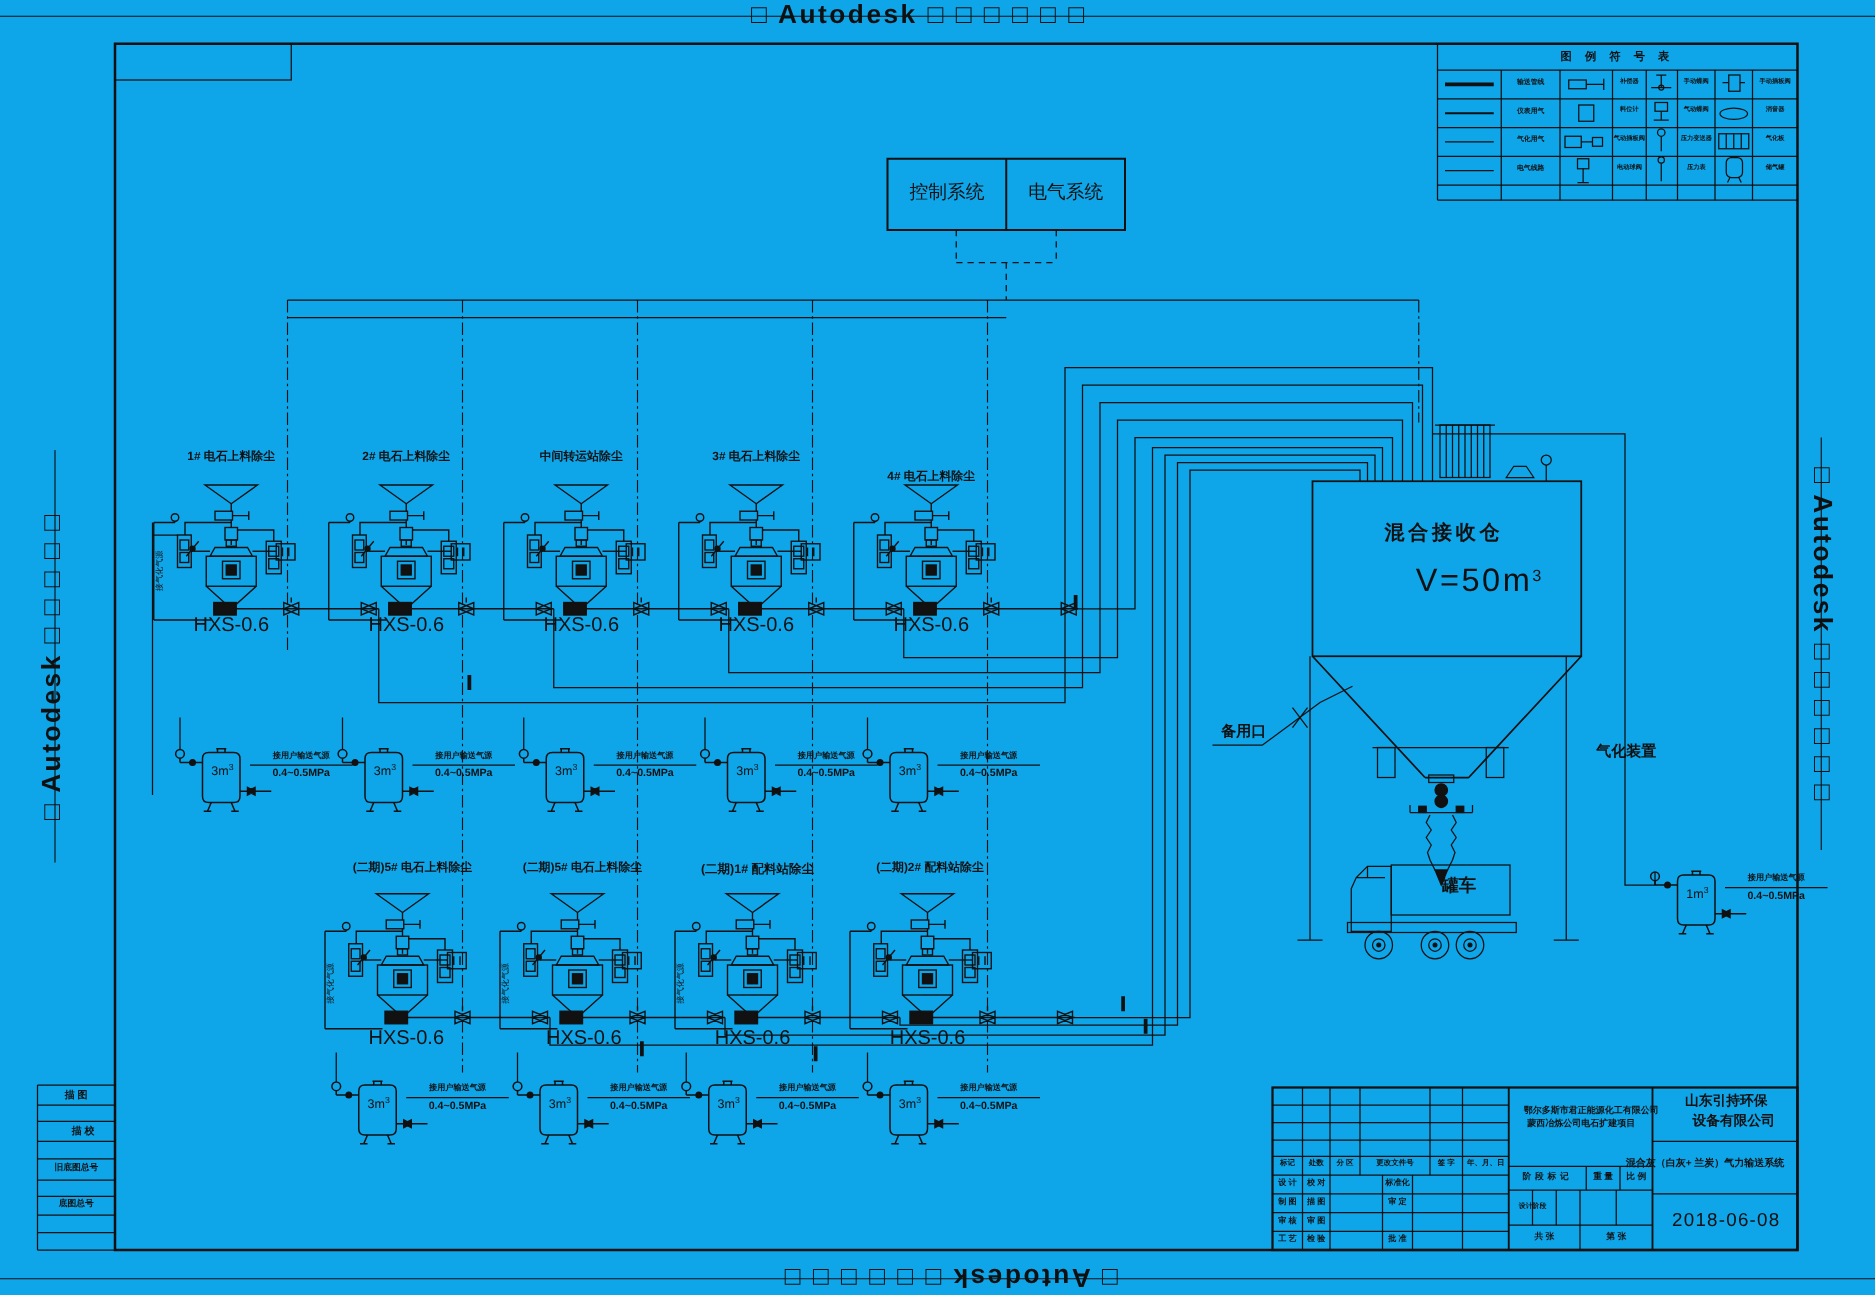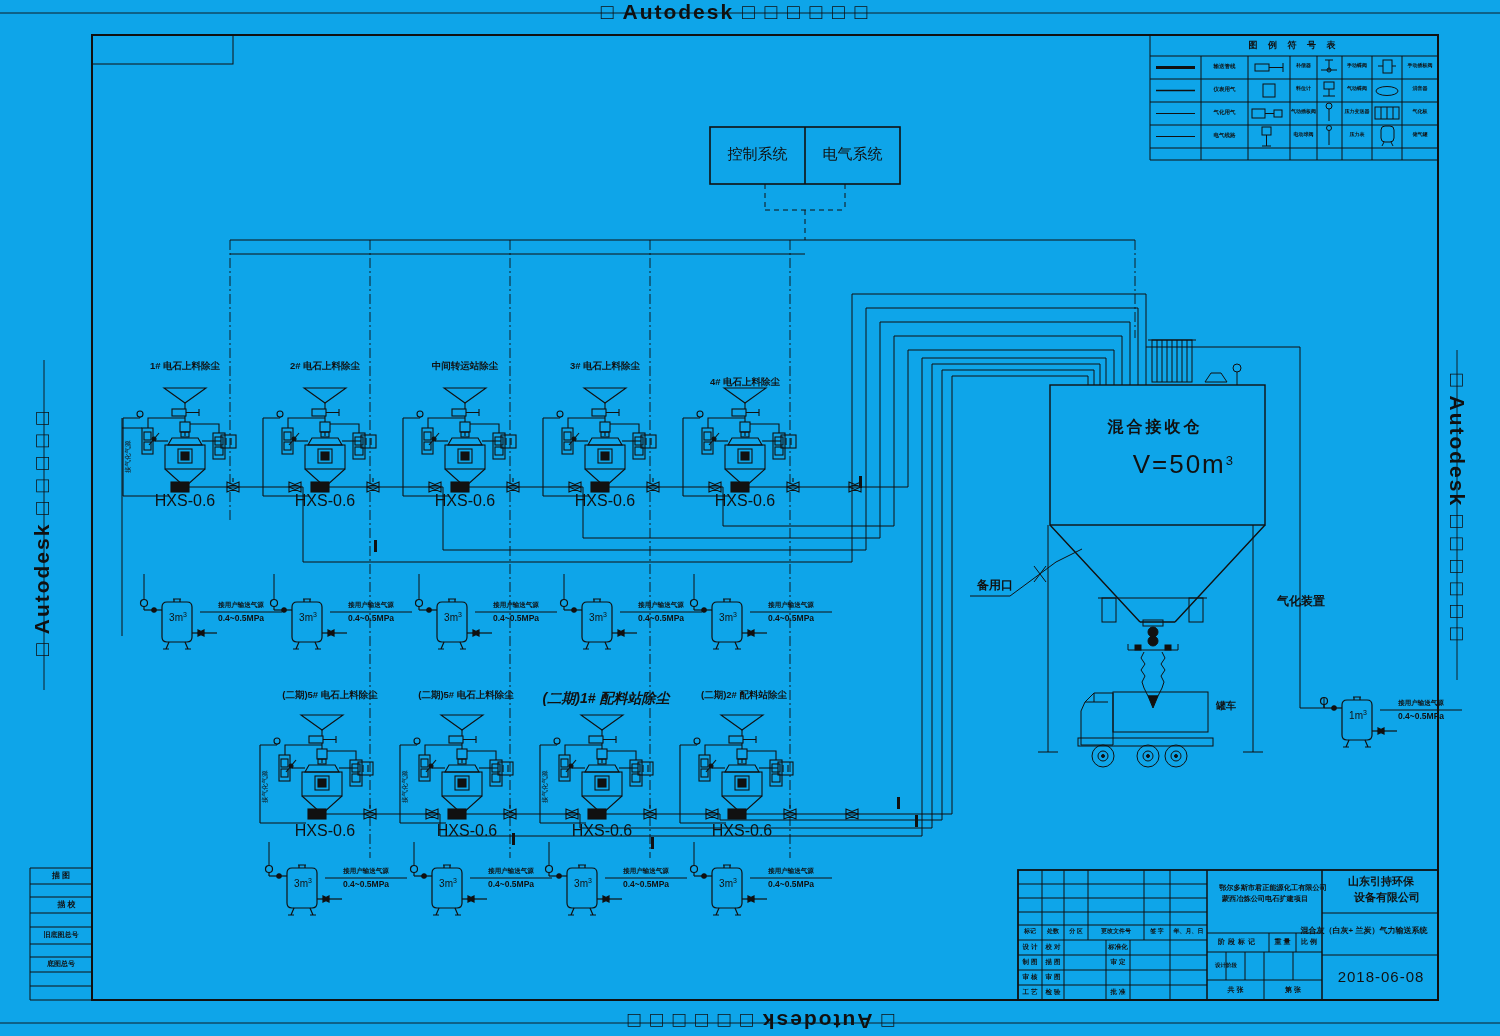--- a/index.html
+++ b/index.html
@@ -265,21 +265,21 @@
 <div class="lbl b" style="left:390px;top:361px;width:150px;font-size:9.5px;">中间转运站除尘</div>
 <div class="lbl b" style="left:530px;top:361px;width:150px;font-size:9.5px;">3# 电石上料除尘</div>
 <div class="lbl b" style="left:670px;top:361px;width:150px;font-size:9.5px;margin-top:16px;">4# 电石上料除尘</div>
 <div class="lbl" style="left:135px;top:492px;width:100px;font-size:16px;">HXS-0.6</div>
 <div class="lbl" style="left:275px;top:492px;width:100px;font-size:16px;">HXS-0.6</div>
 <div class="lbl" style="left:415px;top:492px;width:100px;font-size:16px;">HXS-0.6</div>
 <div class="lbl" style="left:555px;top:492px;width:100px;font-size:16px;">HXS-0.6</div>
 <div class="lbl" style="left:695px;top:492px;width:100px;font-size:16px;">HXS-0.6</div>
 <div class="lbl b" style="left:255px;top:690px;width:150px;font-size:9.5px;">(二期)5# 电石上料除尘</div>
 <div class="lbl b" style="left:391px;top:690px;width:150px;font-size:9.5px;">(二期)5# 电石上料除尘</div>
-<div class="lbl b" style="left:531px;top:690px;width:150px;font-size:14px;font-style:italic;">(二期)1# 配料站除尘</div>
+<div class="lbl b" style="left:531px;top:690px;width:150px;font-size:10px;">(二期)1# 配料站除尘</div>
 <div class="lbl b" style="left:669px;top:690px;width:150px;font-size:9.5px;">(二期)2# 配料站除尘</div>
 <div class="lbl" style="left:275px;top:822px;width:100px;font-size:16px;">HXS-0.6</div>
 <div class="lbl" style="left:417px;top:822px;width:100px;font-size:16px;">HXS-0.6</div>
 <div class="lbl" style="left:552px;top:822px;width:100px;font-size:16px;">HXS-0.6</div>
 <div class="lbl" style="left:692px;top:822px;width:100px;font-size:16px;">HXS-0.6</div>
 <div class="lbl tiny vrot" style="left:88px;top:453px;width:80px;">接气化气源</div>
 <div class="lbl tiny vrot" style="left:225px;top:783px;width:80px;">接气化气源</div>
 <div class="lbl tiny vrot" style="left:365px;top:783px;width:80px;">接气化气源</div>
 <div class="lbl tiny vrot" style="left:505px;top:783px;width:80px;">接气化气源</div>
 
@@ -312,21 +312,21 @@
 <div class="lbl b" style="left:605px;top:880px;width:82px;font-size:8.5px;">0.4~0.5MPa</div>
 <div class="lbl b" style="left:750px;top:867px;width:82px;font-size:6.5px;">接用户输送气源</div>
 <div class="lbl b" style="left:750px;top:880px;width:82px;font-size:8.5px;">0.4~0.5MPa</div>
 <div class="lbl b" style="left:1380px;top:699px;width:82px;font-size:6.5px;">接用户输送气源</div>
 <div class="lbl b" style="left:1380px;top:712px;width:82px;font-size:8.5px;">0.4~0.5MPa</div>
 
 <div class="lbl b" style="left:1075px;top:418px;width:160px;font-size:16px;letter-spacing:3px;">混合接收仓</div>
 <div class="lbl" style="left:1075px;top:450px;width:160px;font-size:26px;font-weight:300;letter-spacing:2px;text-align:right;"><span>V=50m</span><span class="sup">3</span></div>
 <div class="lbl b" style="left:966px;top:579px;width:58px;font-size:12px;">备用口</div>
 <div class="lbl b" style="left:1264px;top:595px;width:74px;font-size:12px;">气化装置</div>
-<div class="lbl b" style="left:1178px;top:700px;width:58px;font-size:10px;text-align:right;">罐车</div>
+<div class="lbl b" style="left:1138px;top:700px;width:58px;font-size:14px;">罐车</div>
 
 <div class="lbl b" style="left:31px;top:871px;width:60px;font-size:8px;">描 图</div>
 <div class="lbl b" style="left:31px;top:900px;width:71px;font-size:8px;">描 校</div>
 <div class="lbl b" style="left:31px;top:931px;width:60px;font-size:7px;">旧底图总号</div>
 <div class="lbl b" style="left:31px;top:960px;width:60px;font-size:7px;">底图总号</div>
 
 <div class="lbl b" style="left:1324px;top:875px;width:114px;font-size:11px;">山东引持环保</div>
 <div class="lbl b" style="left:1324px;top:891px;width:126px;font-size:11px;">设备有限公司</div>
 <div class="lbl b" style="left:1209px;top:884px;width:128px;font-size:7.2px;">鄂尔多斯市君正能源化工有限公司</div>
 <div class="lbl b" style="left:1209px;top:895px;width:112px;font-size:7.2px;">蒙西冶炼公司电石扩建项目</div>

